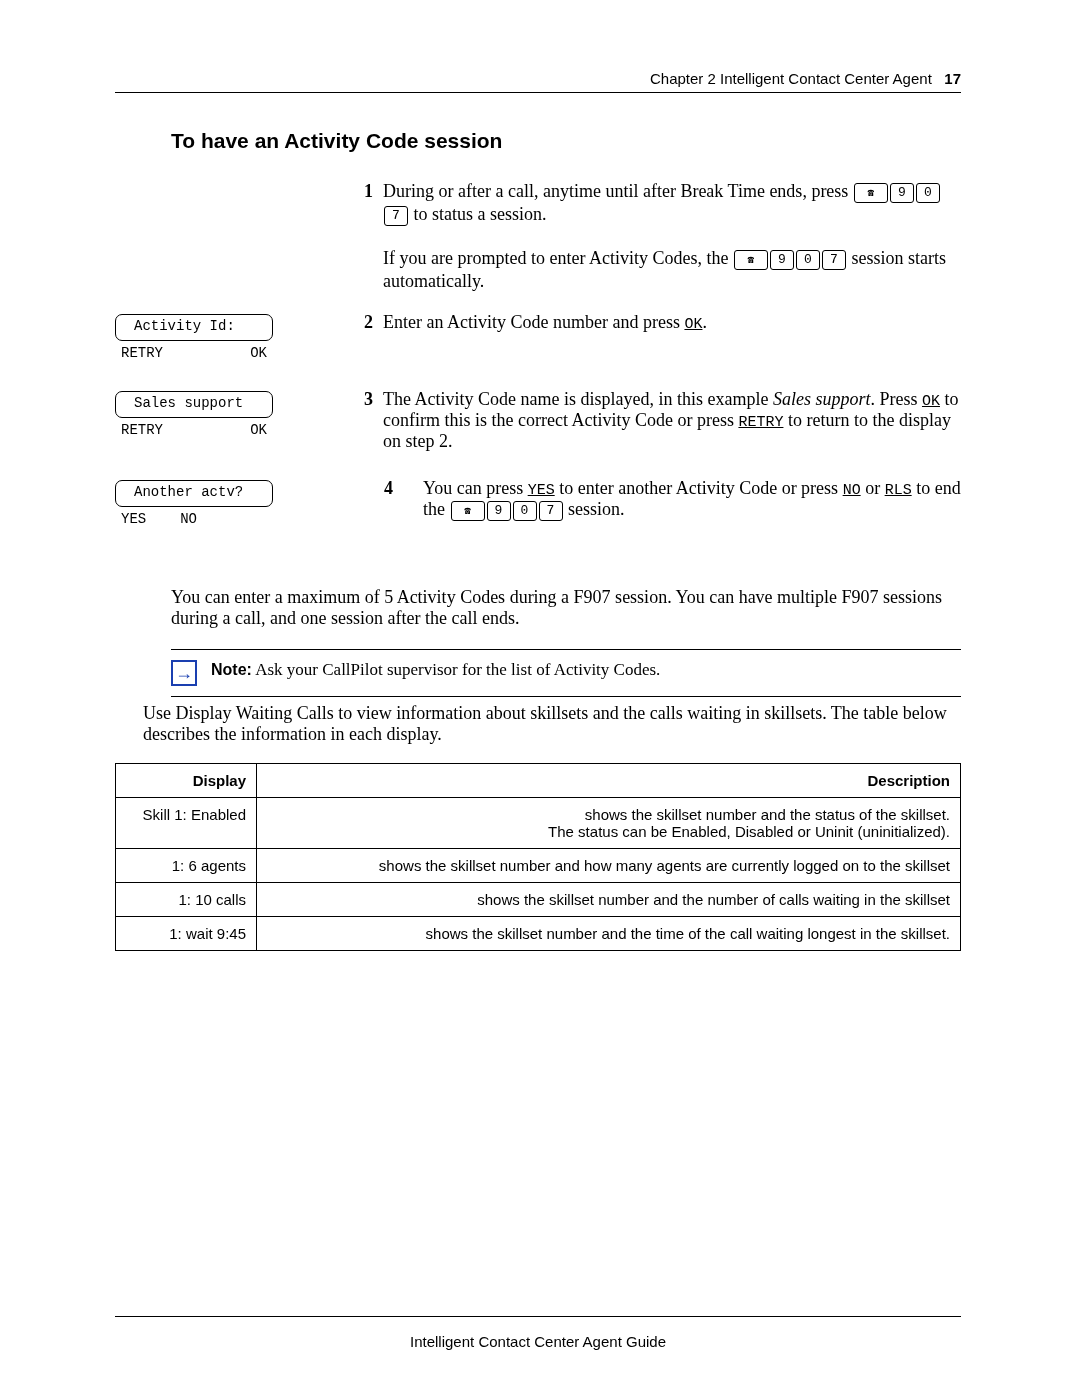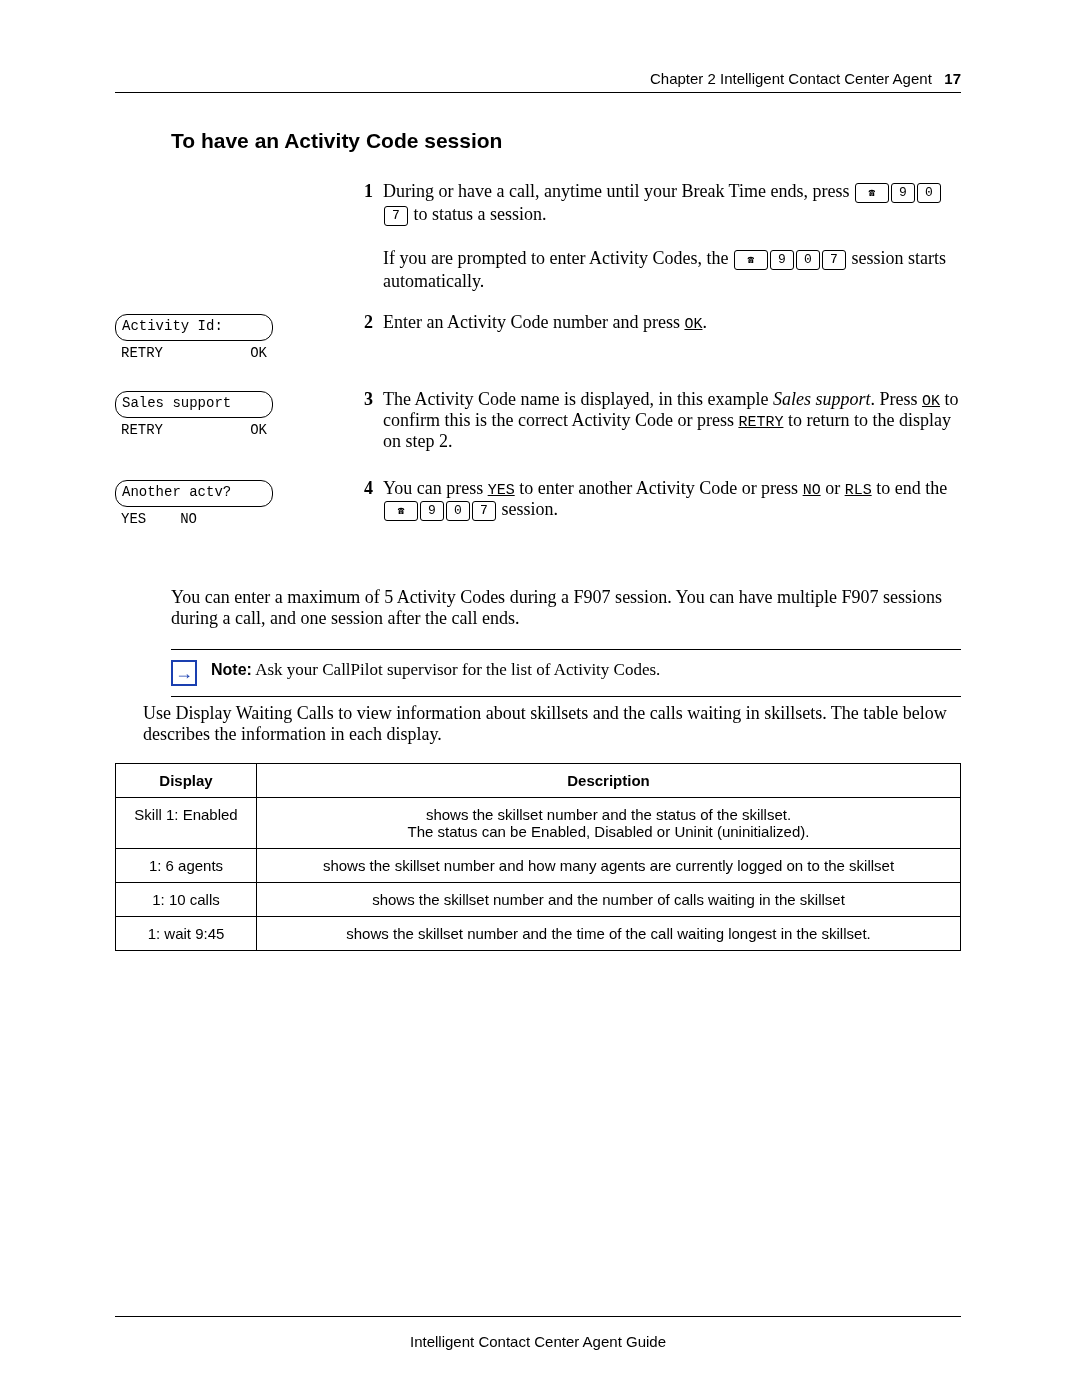--- a/index.html
+++ b/index.html
@@ -49,22 +49,22 @@
     flex-shrink: 0;
     font-weight: bold;
     text-align: right;
     padding-right: 10px;
   }
   .text-col { flex: 1; }
 
   .lcd {
     width: 158px;
     border: 1px solid #000;
-    border-radius: 12px;
-    padding: 2px 6px 4px 6px;
+    border-radius: 7px;
+    padding: 2px 6px 4px 18px;
     font-family: "Courier New", monospace;
     font-size: 14px;
     line-height: 1.35;
     margin-bottom: 4px;
     box-sizing: border-box;
   }
   .lcd-buttons {
     display: flex;
     justify-content: space-between;
     width: 158px;
@@ -139,21 +139,21 @@
 
   table.desc {
     border-collapse: collapse;
     width: 100%;
     font-family: Arial, Helvetica, sans-serif;
     font-size: 15px;
   }
   table.desc th, table.desc td {
     border: 1px solid #000;
     padding: 8px 10px;
-    text-align: center;
+    text-align: right;
     vertical-align: top;
   }
   table.desc th {
     font-weight: bold;
   }
   table.desc td.col1 { width: 120px; }
 
   .footer {
     position: absolute;
     bottom: 47px;
@@ -176,21 +176,21 @@
   <div class="header">
     <span>Chapter 2  Intelligent Contact Center Agent</span>&nbsp;&nbsp;&nbsp;<span class="bold">17</span>
   </div>
 
   <h2 class="section">To have an Activity Code session</h2>
 
   <div class="step-row">
     <div class="left-col"></div>
     <div class="num-col">1</div>
     <div class="text-col">
-      <span>During or have a call, anytime until your Break Time ends, press </span>
+      <span>During or after a call, anytime until after Break Time ends, press </span>
       <span class="keycap feature"></span><span class="keycap">9</span><span class="keycap">0</span><span class="keycap">7</span>
       <span> to status a session.</span>
       <br><br>
       <span>If you are prompted to enter Activity Codes, the </span>
       <span class="keycap feature"></span><span class="keycap">9</span><span class="keycap">0</span><span class="keycap">7</span>
       <span> session starts automatically.</span>
     </div>
   </div>
 
   <div class="step-row">
@@ -218,21 +218,21 @@
         <span>RETRY</span>
         <span>OK</span>
       </div>
     </div>
     <div class="num-col">3</div>
     <div class="text-col">
       <span>The Activity Code name is displayed, in this example </span><span class="italic">Sales support</span><span>. Press </span><span class="softkey">OK</span><span> to confirm this is the correct Activity Code or press </span><span class="softkey">RETRY</span><span> to return to the display on step 2.</span>
     </div>
   </div>
 
-  <div class="step-row" style="margin-top:-10px;">
+  <div class="step-row" style="margin-top:-10px;gap:20px;">
     <div class="left-col">
       <div class="lcd">
         <span class="lcd-label">Another actv?</span>
       </div>
       <div class="lcd-buttons">
         <span>YES</span>
         <span style="margin-right:70px">NO</span>
       </div>
     </div>
     <div class="num-col">4</div>

